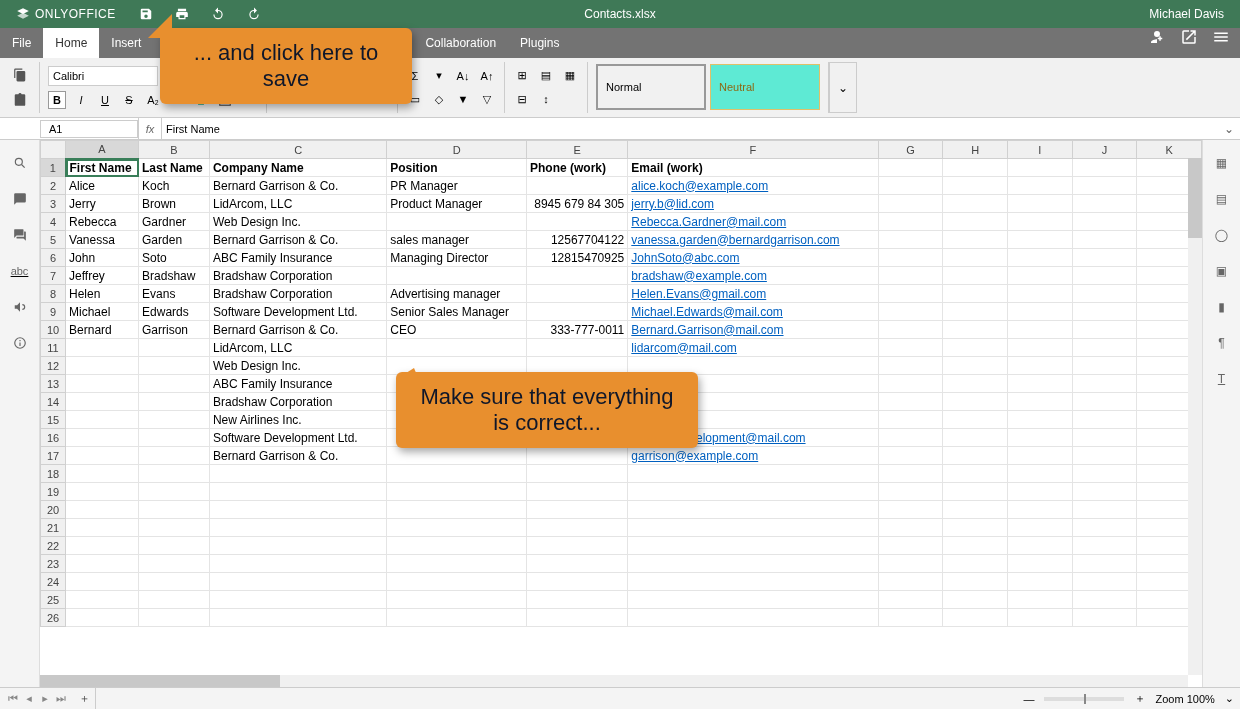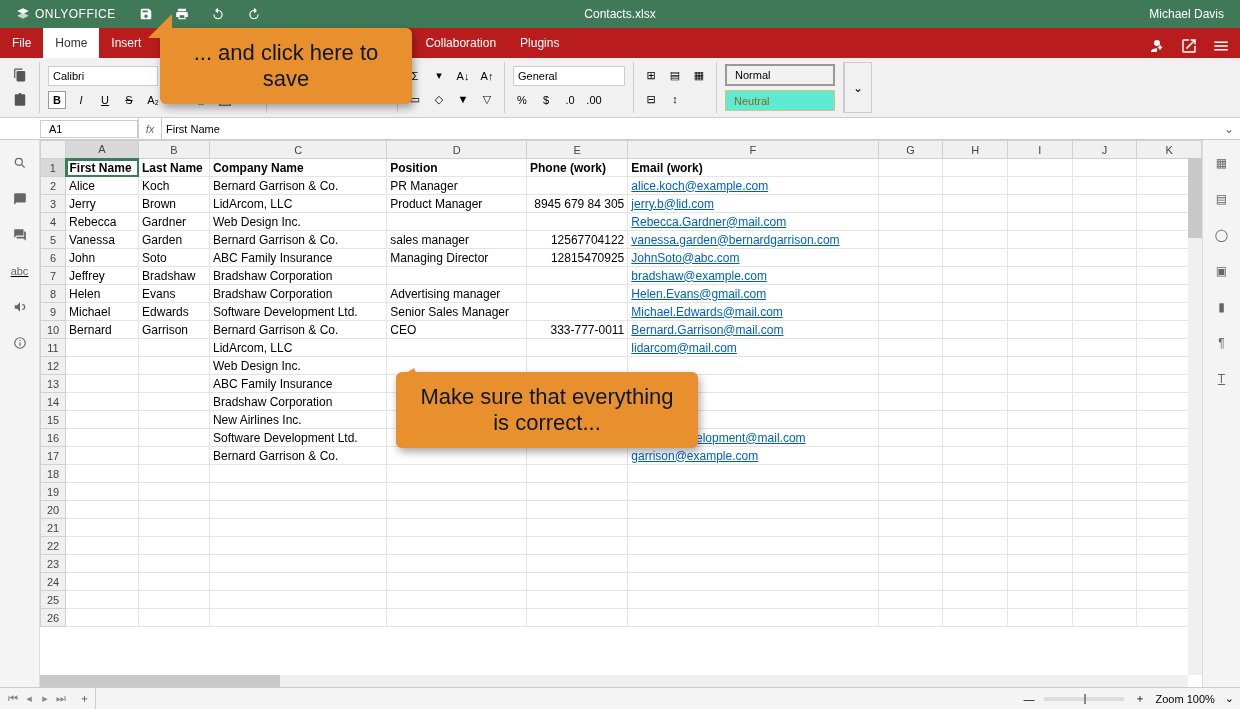--- a/index.html
+++ b/index.html
@@ -8,21 +8,21 @@
 
 .titlebar { height: 28px; background: #3f7957; display: flex; align-items: center; color: #fff; padding: 0 16px; }
 .logo { display: flex; align-items: center; gap: 5px; font-size: 12px; font-weight: 400; letter-spacing: 0.5px; margin-right: 12px; }
 .logo-icon { width: 14px; height: 14px; }
 .title-btns { display: flex; gap: 20px; margin-left: 10px; }
 .title-btn { width: 16px; height: 16px; cursor: pointer; display:flex; align-items:center; justify-content:center; }
 .doc-title { position: absolute; left: 50%; transform: translateX(-50%); font-size: 12px; color: #fff; }
 .username { margin-left: auto; font-size: 12px; }
 
 
-.menubar { height: 30px; background: #b91c1c; display: flex; align-items: flex-end; color: #fff; }
+.menubar { height: 30px; background: #737373; display: flex; align-items: flex-start; color: #fff; }
 .menu-item { padding: 0 12px; height: 100%; display: flex; align-items: center; font-size: 12px; cursor: pointer; }
 .menu-item.active { background: #fff; color: #333; }
 .menubar-right { margin-left: auto; display: flex; gap: 14px; padding-right: 10px; }
 .menubar-right svg { cursor: pointer; }
 
 
 .ribbon { height: 60px; background: #f1f1f1; border-bottom: 1px solid #ccc; display: flex; align-items: stretch; padding: 4px 0; }
 .ribbon-left-icons { width: 40px; display:flex; flex-direction:column; align-items:center; justify-content:space-around; border-right:1px solid #ccc;}
 .ribbon-group { display: flex; flex-direction: column; justify-content: space-around; padding: 2px 8px; border-right: 1px solid #ccc; }
 .ribbon-row { display: flex; align-items: center; gap: 6px; }
@@ -209,41 +209,30 @@
     </div>
     <div class="ribbon-row">
       <div class="tiny-btn">▭</div>
       <div class="tiny-btn">◇</div>
       <div class="tiny-btn">▼</div>
       <div class="tiny-btn">▽</div>
     </div>
   </div>
   <div class="ribbon-group">
     <div class="ribbon-row">
-        <input class="number-format" value="General" style="">
-      </div>
-    <div class="ribbon-row">
-      <div class="tiny-btn">%</div>
-      <div class="tiny-btn">$</div>
-      <div class="tiny-btn">.0</div>
-      <div class="tiny-btn">.00</div>
-    </div>
-  </div>
-  <div class="ribbon-group">
-    <div class="ribbon-row">
       <div class="tiny-btn">⊞</div>
       <div class="tiny-btn">▤</div>
       <div class="tiny-btn">▦</div>
     </div>
     <div class="ribbon-row">
       <div class="tiny-btn">⊟</div>
       <div class="tiny-btn">↕</div>
     </div>
   </div>
-  <div class="ribbon-group" style="flex-direction:column;align-items:flex-start;gap:4px;">
+  <div class="ribbon-group" style="flex-direction:row;align-items:flex-start;gap:4px;">
     <div class="style-box">Normal</div>
     <div class="style-box neutral">Neutral</div>
   </div>
   <div class="style-dropdown">⌄</div>
 </div>
 
 <div class="formulabar">
   <input class="name-box" value="A1" style="">
   <div class="fx">fx</div>
   <input class="formula-in" value="First Name" style="">

